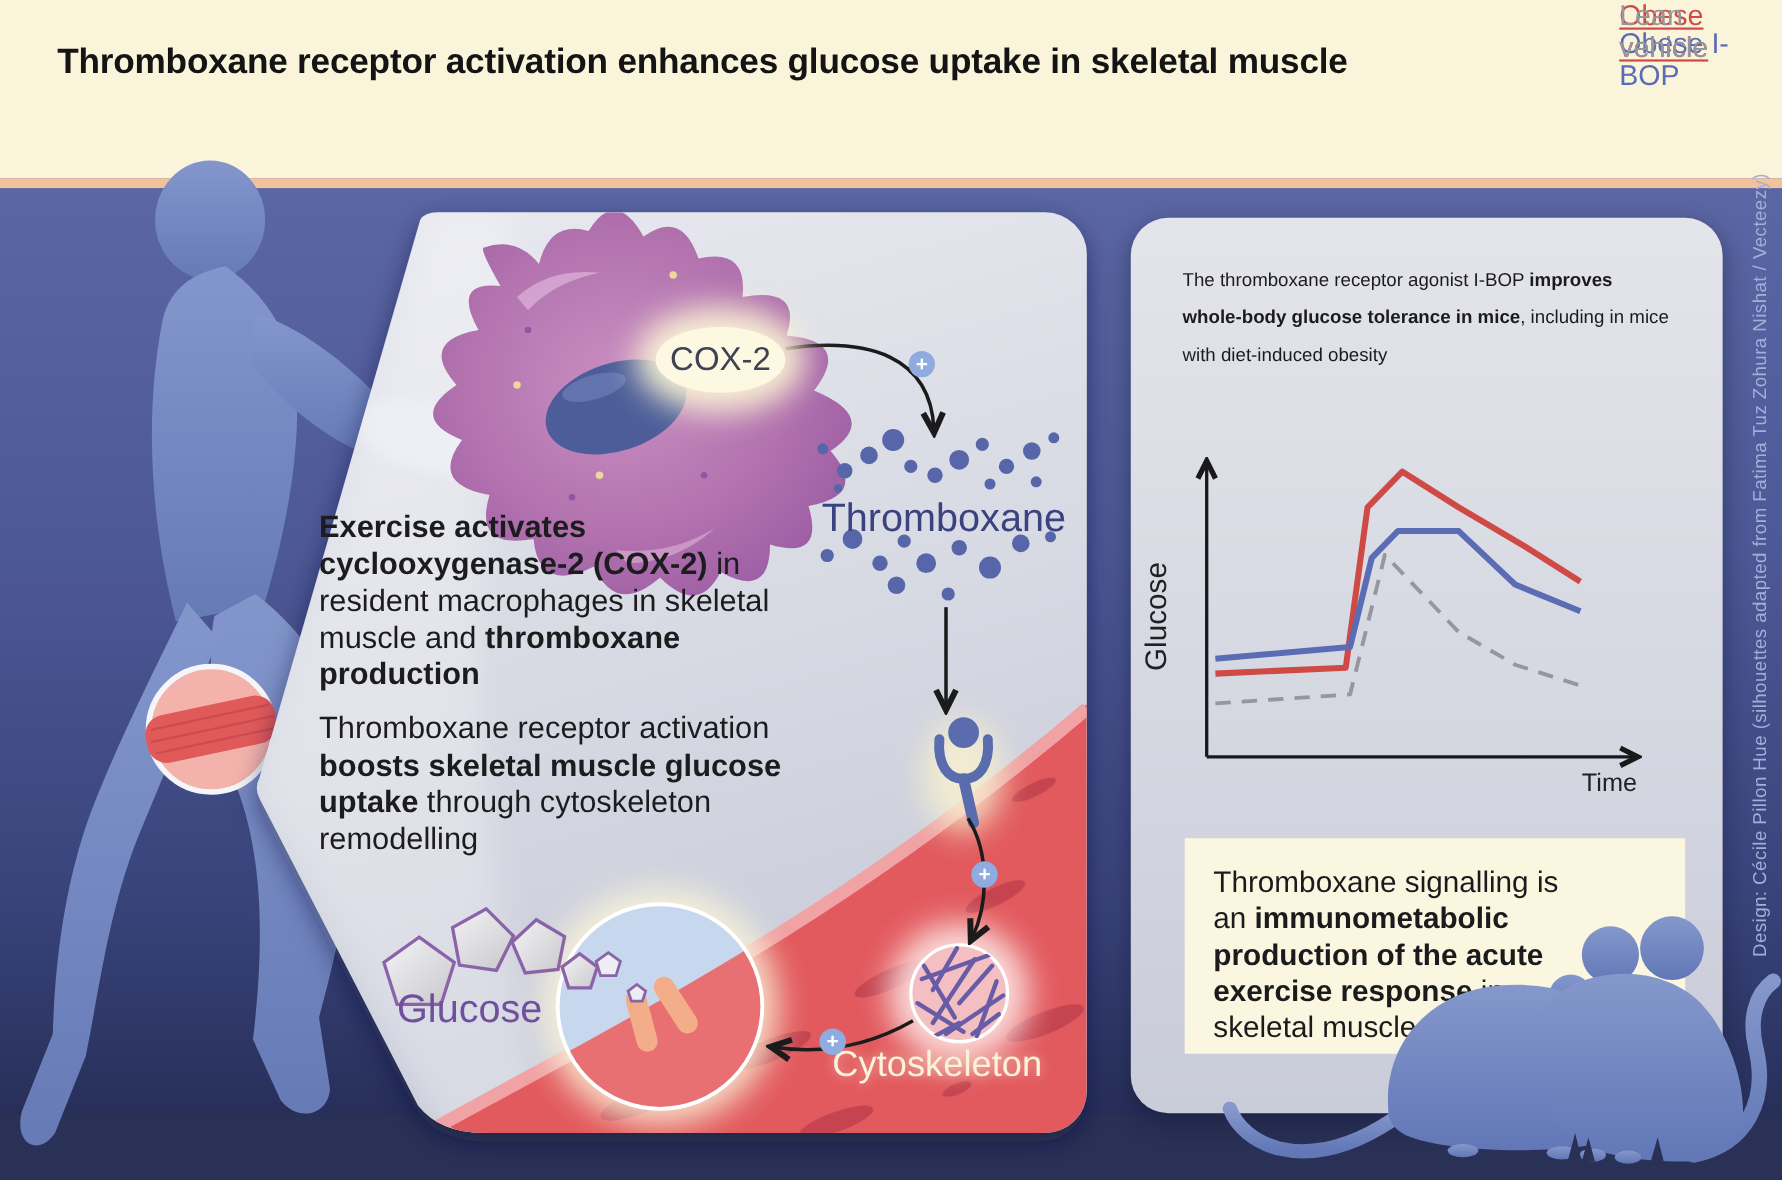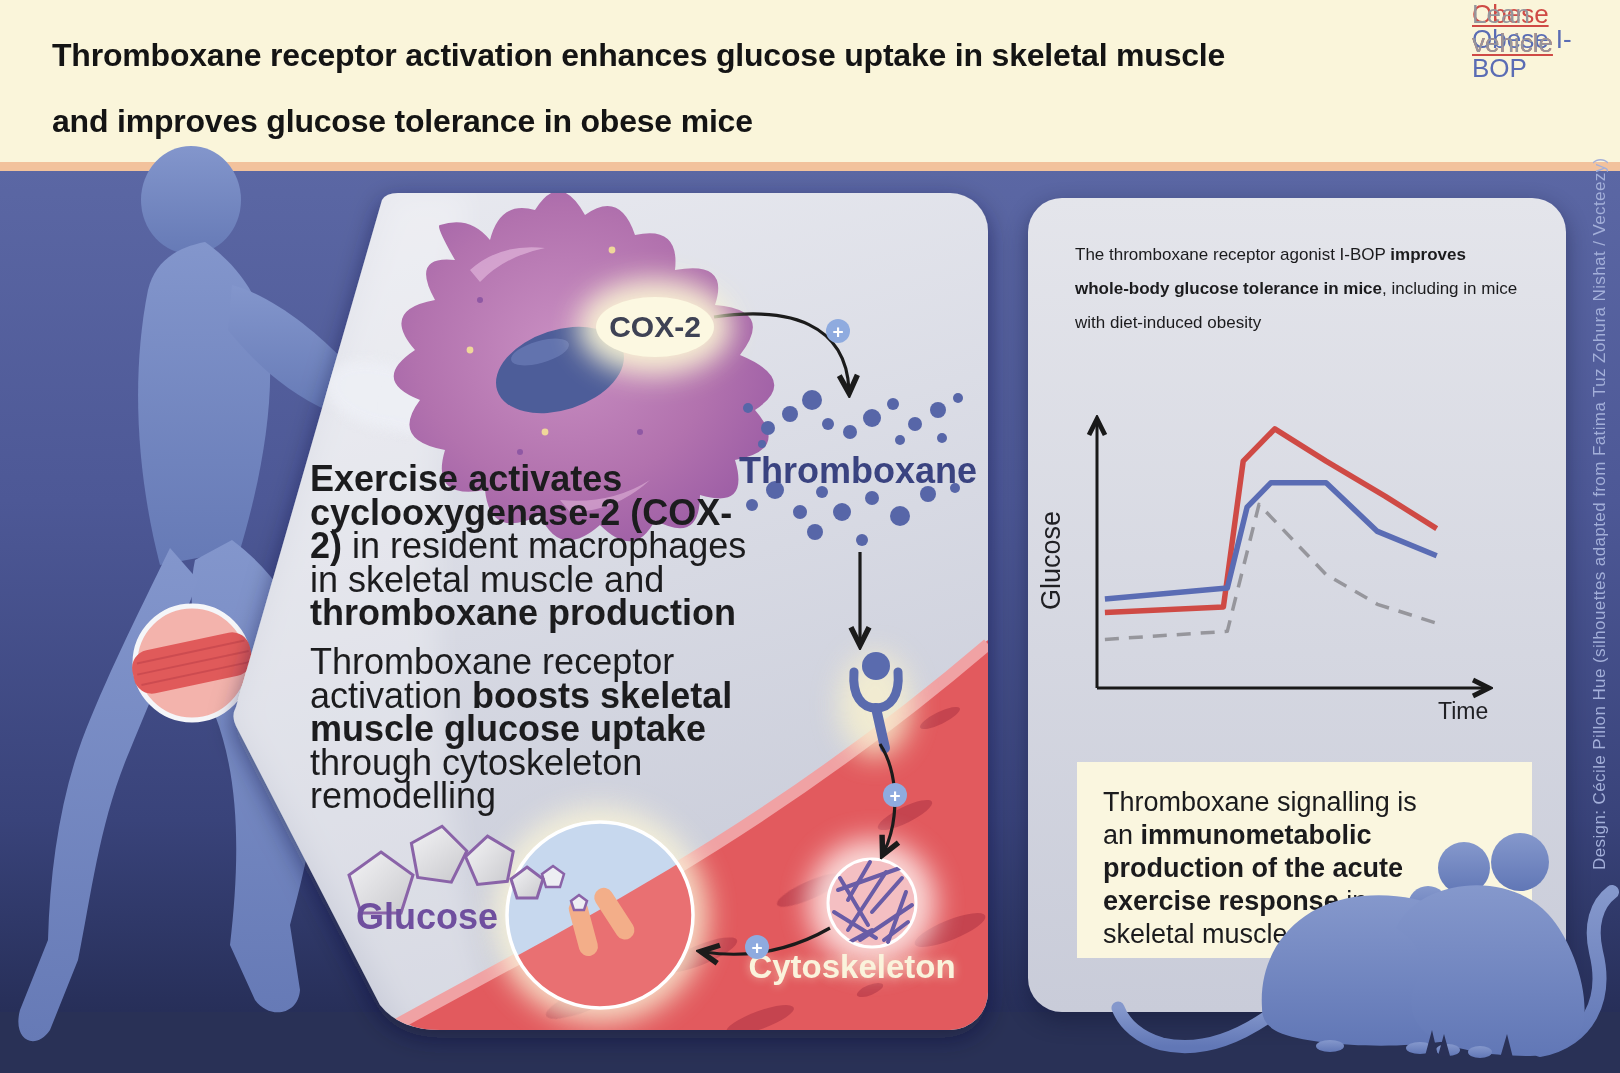--- a/index.html
+++ b/index.html
@@ -29,24 +29,24 @@
   .chart-svg{position:absolute;left:1040px;top:398px;z-index:4;}
   .ylabel{position:absolute;left:1036px;top:430px;height:180px;display:flex;align-items:center;z-index:4;
           writing-mode:vertical-rl;transform:rotate(180deg);font-size:27px;color:#202024;}
   .xlabel{position:absolute;left:1438px;top:698px;font-size:23px;color:#202024;z-index:4;}
   .legend-item{position:absolute;left:1472px;width:104px;font-size:26px;line-height:29px;z-index:4;}
   .legend-item:nth-of-type(1){top:478px;}
   .legend-item:nth-of-type(2){top:542px;}
   .legend-item:nth-of-type(3){top:628px;}
 
   
-  .blk{position:absolute;width:452px;font-size:36px;line-height:33.5px;color:#1c1c1e;z-index:4;margin-left:20px;}
+  .blk{position:absolute;width:452px;font-size:28px;line-height:33.5px;color:#1c1c1e;z-index:4;}
   .blk1{left:290px;top:462px;}
   .blk2{left:290px;top:645px;}
-  .lbl{position:absolute;font-weight:700;z-index:4;text-align:center;}
+  .lbl{position:absolute;font-weight:400;z-index:4;text-align:center;}
   .cox2{left:596px;top:297px;width:118px;height:60px;border-radius:50%;background:#fcf8e1;
         box-shadow:0 0 28px 18px rgba(251,246,213,.95);display:flex;align-items:center;justify-content:center;
         font-size:30px;color:#3e4254;z-index:4;}
   .thromboxane{left:738px;top:450px;width:240px;font-size:36px;color:#3a4380;}
   .glucose{left:347px;top:896px;width:160px;font-size:36px;color:#6f4f9e;}
   .cytoskeleton{left:742px;top:948px;width:220px;font-size:33px;color:#faf3dc;text-shadow:0 0 10px rgba(250,240,210,.6);}
 
   .plus-badge{position:absolute;width:24px;height:24px;border-radius:50%;background:#8fabdf;color:#fff;
      font-size:19px;font-weight:700;display:flex;align-items:center;justify-content:center;z-index:5;line-height:1;}
 
@@ -55,21 +55,20 @@
      writing-mode:vertical-rl;transform:rotate(180deg);font-size:17px;letter-spacing:.4px;color:#a3afd9;}
 </style>
 </head>
 <body>
 
 <div class="page">
 
   <div class="header">
     <div class="title">
       <div>Thromboxane receptor activation enhances glucose uptake in skeletal muscle</div>
-      <div>and improves glucose tolerance in obese mice</div>
     </div>
   </div>
   <div class="stripe"></div>
   <div class="band-bottom"></div>
 
   <svg class="abs z2" width="1620" height="1073" viewBox="0 0 1620 1073">
     <defs>
       <linearGradient id="runGrad" x1="0" y1="0" x2="0" y2="1">
         <stop offset="0" stop-color="#8396cc"></stop>
           <stop offset="1" stop-color="#667ab6"></stop>

